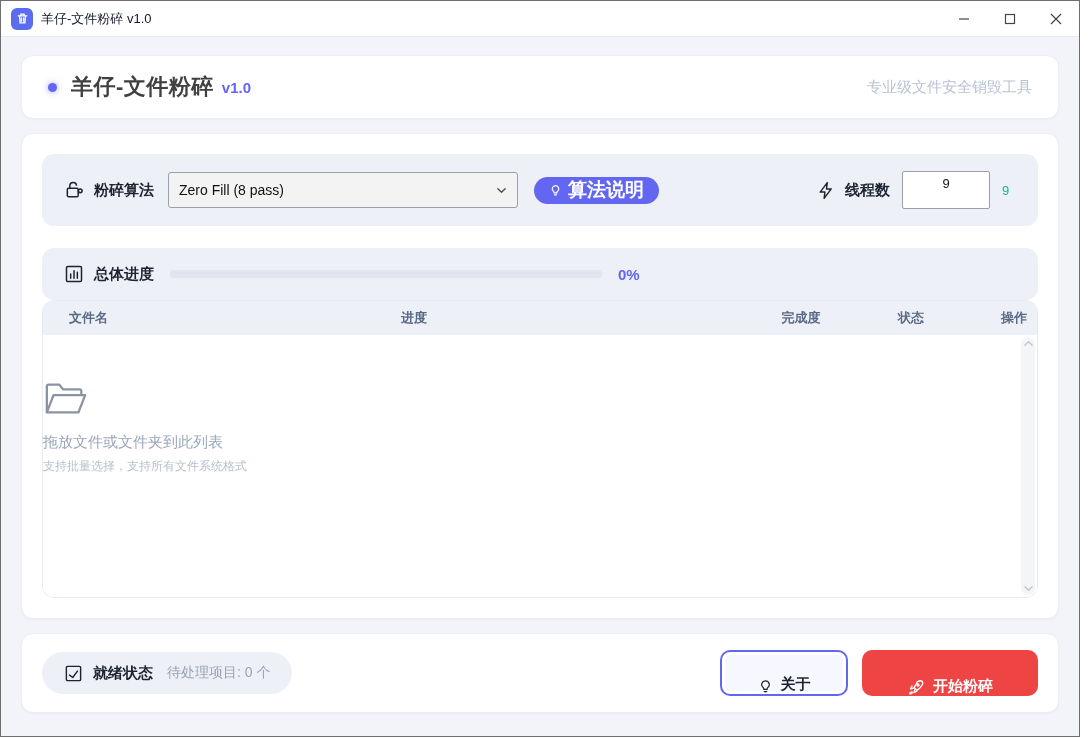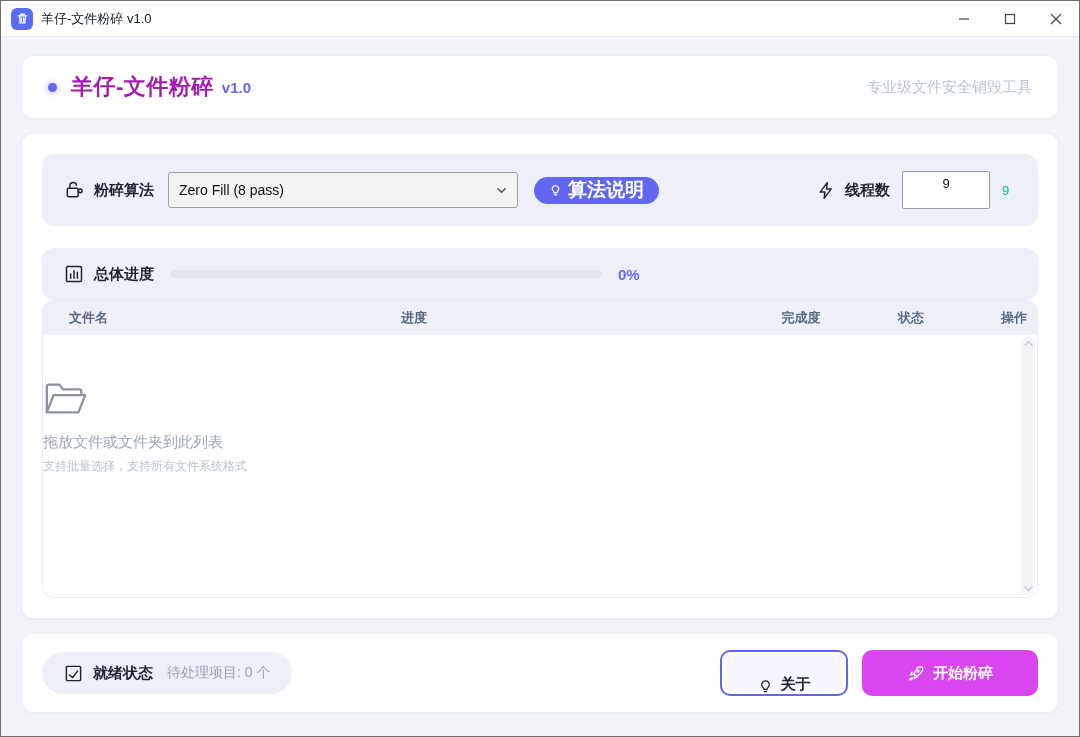--- a/index.html
+++ b/index.html
@@ -29,21 +29,21 @@
   }
   
   .page { flex:1; padding:18px 20px; display:flex; flex-direction:column; gap:14px; }
   .card {
     background:#fff; border:1px solid #eceef5; border-radius:12px;
     box-shadow:0 1px 2px rgba(16,24,40,.04);
   }
   
   .header-card { height:64px; display:flex; align-items:center; padding:0 26px; flex:none; }
   .dot { width:9px; height:9px; border-radius:50%; background:#6366f1; margin-right:14px; box-shadow:0 0 6px rgba(99,102,241,.6); }
-  .h-title { font-size:22px; font-weight:bold; color:#a21caf; letter-spacing:.5px; }
+  .h-title { font-size:22px; font-weight:bold; color:#404040; letter-spacing:.5px; }
   .h-ver { font-size:15px; color:#6366f1; margin-left:8px;font-weight:bold; }
   .h-spacer { flex:1; }
   .h-tagline { font-size:15px; color:#b9c2d4; }
   
   .main-card { height:486px; padding:20px; display:flex; flex-direction:column; flex:none; }
   .ctl-row {
     height:72px; background:#edf0f7; border-radius:12px;
     display:flex; align-items:center; padding:0 22px; margin-bottom:22px; flex:none;
   }
   .lbl { font-size:15px; font-weight:bold; color:#1b2430; white-space:nowrap; }
@@ -107,23 +107,23 @@
   .status-lbl { font-size:15px; font-weight:bold; color:#1b2430; }
   .pending-lbl { font-size:14px; color:#9aa3b5; margin-left:4px; }
   .f-spacer { flex:1; }
   .about-btn {
     height:46px; min-width:128px; background:#f7f8ff; border:2px solid #6366f1; border-radius:10px;
     box-shadow:inset 0 0 0 3px #fff; font-size:15px; font-weight:bold; color:#1b2430;
     display:inline-flex; align-items:flex-end; justify-content:center; gap:8px; cursor:pointer;
     font-family:inherit; padding:0 20px;
   }
   .start-btn {
-    height:46px; min-width:176px; background:#d946ef; border:none; border-radius:10px;
+    height:46px; min-width:176px; background:#ef4444; border:none; border-radius:10px;
     font-size:15px; font-weight:bold; color:#fff;
-    display:inline-flex; align-items:center; justify-content:center; gap:9px; cursor:pointer;
+    display:inline-flex; align-items:flex-end; justify-content:center; gap:9px; cursor:pointer;
     font-family:inherit; padding:0 22px; margin-left:14px;
   }
 </style>
 </head>
 <body>
 
 <div class="window">
 
   <div class="titlebar">
     <span class="app-ico">

